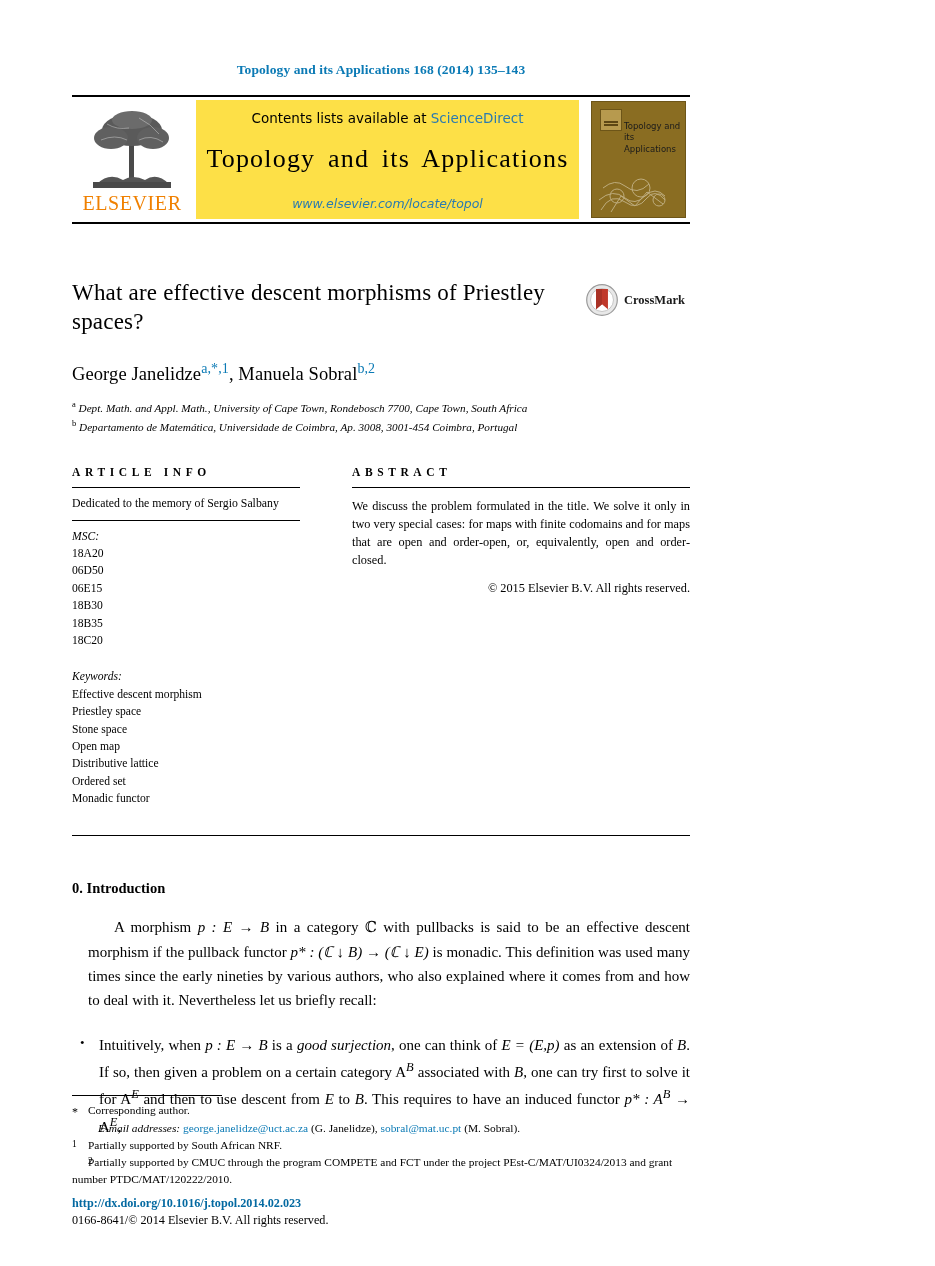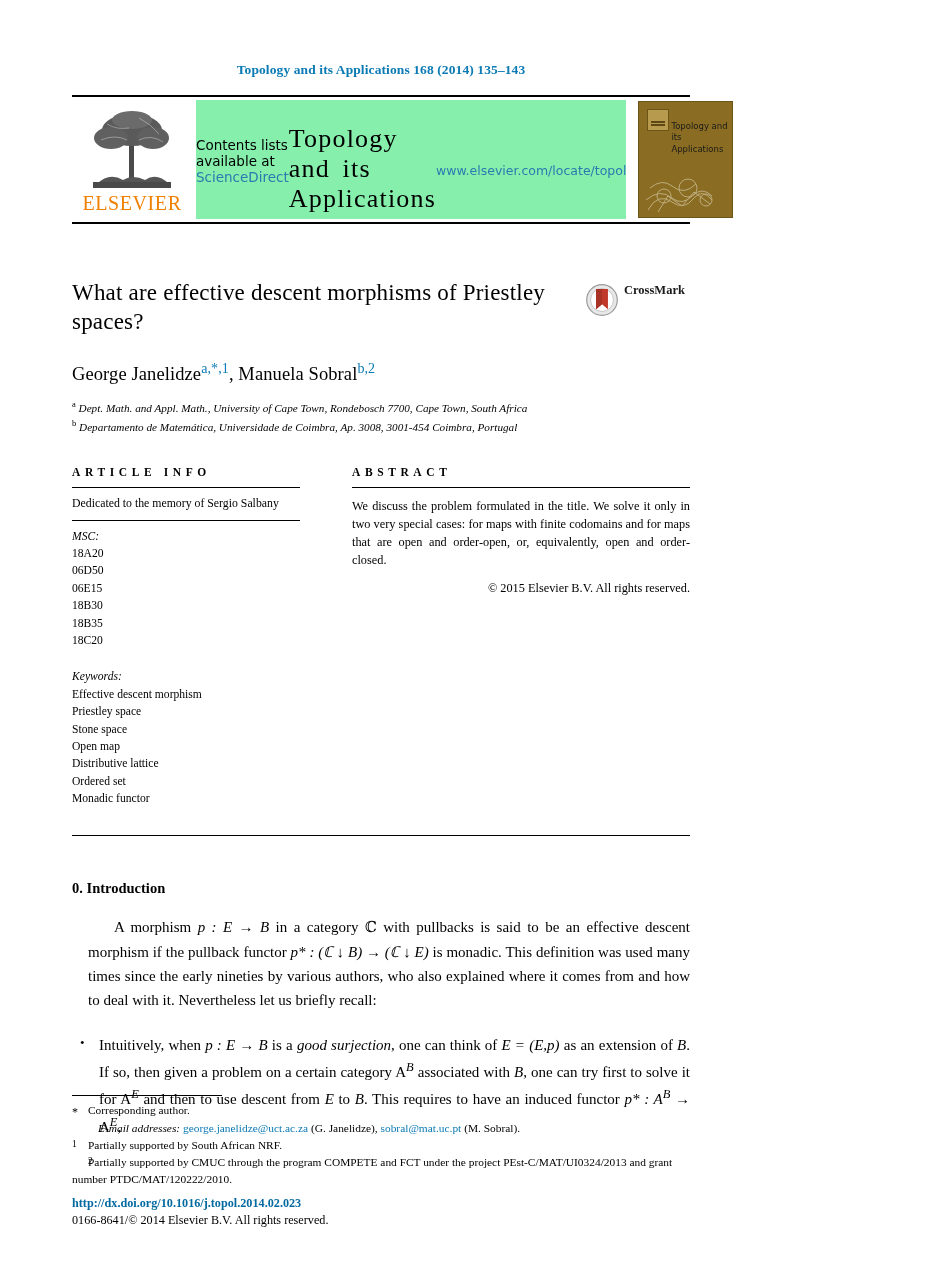--- a/index.html
+++ b/index.html
@@ -55,23 +55,23 @@
   .elsevier-word {
     color: #f08000;
     font-family: "Liberation Serif", serif;
     font-size: 20px;
     letter-spacing: .6px;
     line-height: 1;
     margin-top: 1px;
   }
   .banner-center {
     flex: 1 1 auto;
-    background: #86efac;
-    display: flex;
-    flex-direction: row;
+    background: #fde047;
+    display: flex;
+    flex-direction: column;
     align-items: center;
     justify-content: center;
     margin: 3px 8px 3px 4px;
   }
   .contents-line {
     font-size: 13.5px;
     font-family: "DejaVu Sans", sans-serif;
     margin-top: 2px;
   }
   .contents-line .sd { color: #2a7ab0; }
@@ -80,20 +80,21 @@
     font-family: "Liberation Serif", serif;
     letter-spacing: 1.2px;
     margin-top: 18px;
     word-spacing: 5px;
   }
   .journal-url {
     font-size: 12.5px;
     font-family: "DejaVu Sans", sans-serif;
     color: #2a7ab0;
     margin-top: 22px;
+    font-style: italic;
   }
   .banner-cover {
     width: 103px;
     flex: 0 0 103px;
     display: flex;
     align-items: center;
     justify-content: center;
   }
   .cover {
     width: 95px;
@@ -146,20 +147,21 @@
     font-family: "Liberation Serif", serif;
     line-height: 1.25;
     margin: 0;
     font-weight: normal;
     letter-spacing: .2px;
   }
   .crossmark {
     flex: 0 0 105px;
     width: 105px;
     display: flex;
+    align-items: center;
     gap: 5px;
     padding-top: 4px;
   }
   .cm-badge { width: 34px; height: 34px; }
   .cm-text {
     font-family: "Liberation Serif", serif;
     font-weight: bold;
     font-size: 12.5px;
     color: #1a1a1a;
   }

